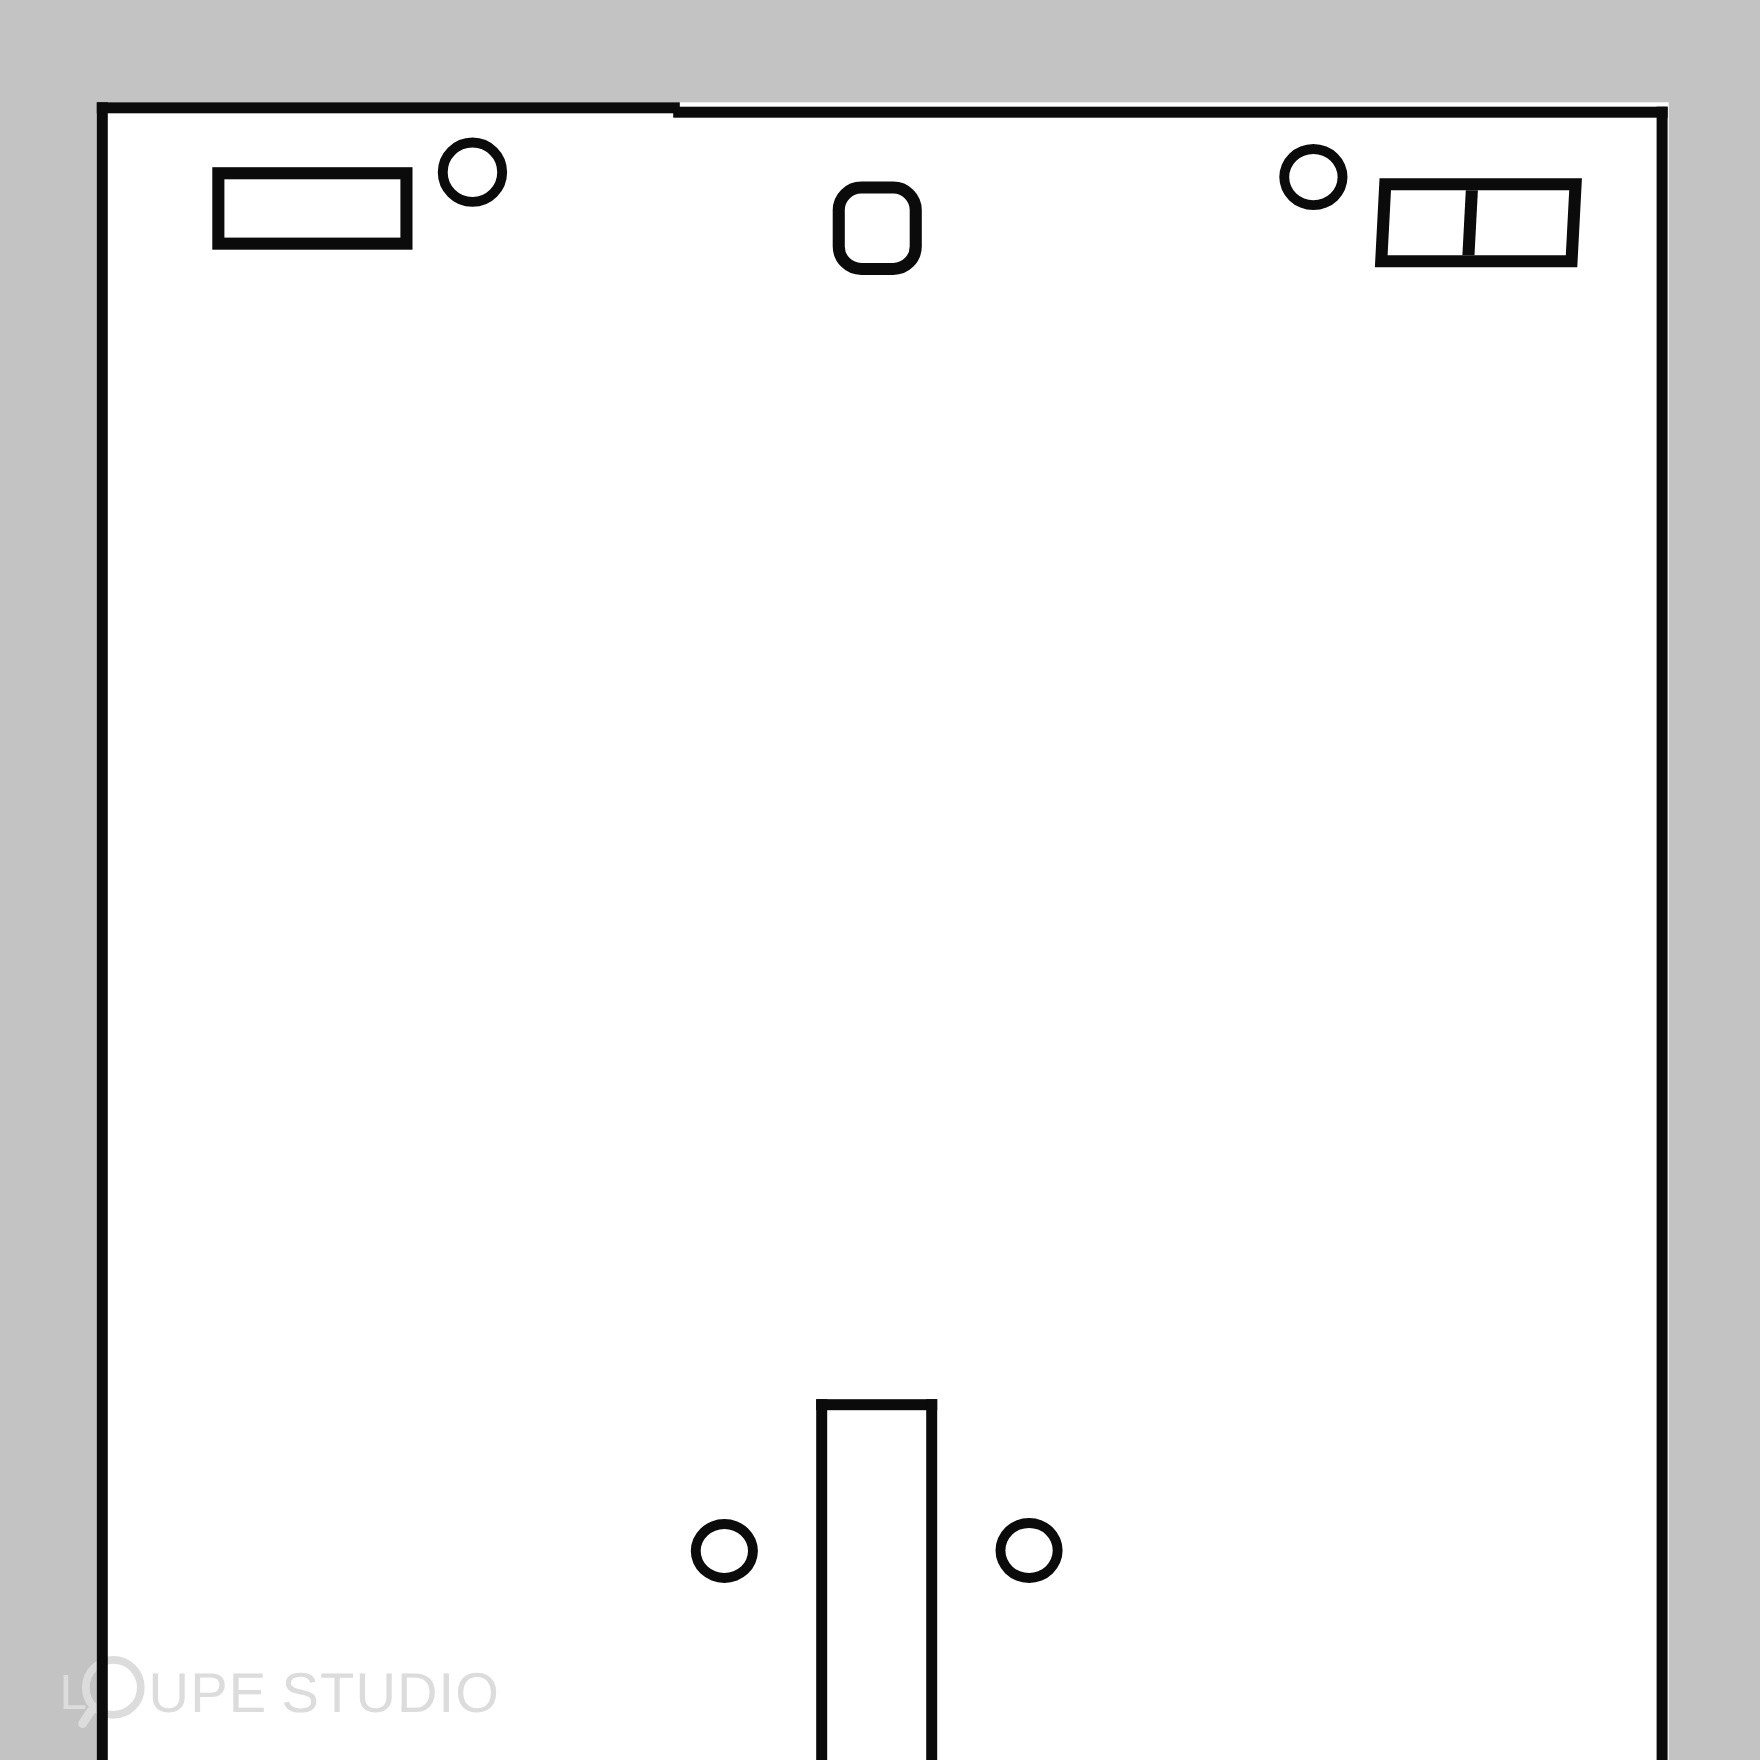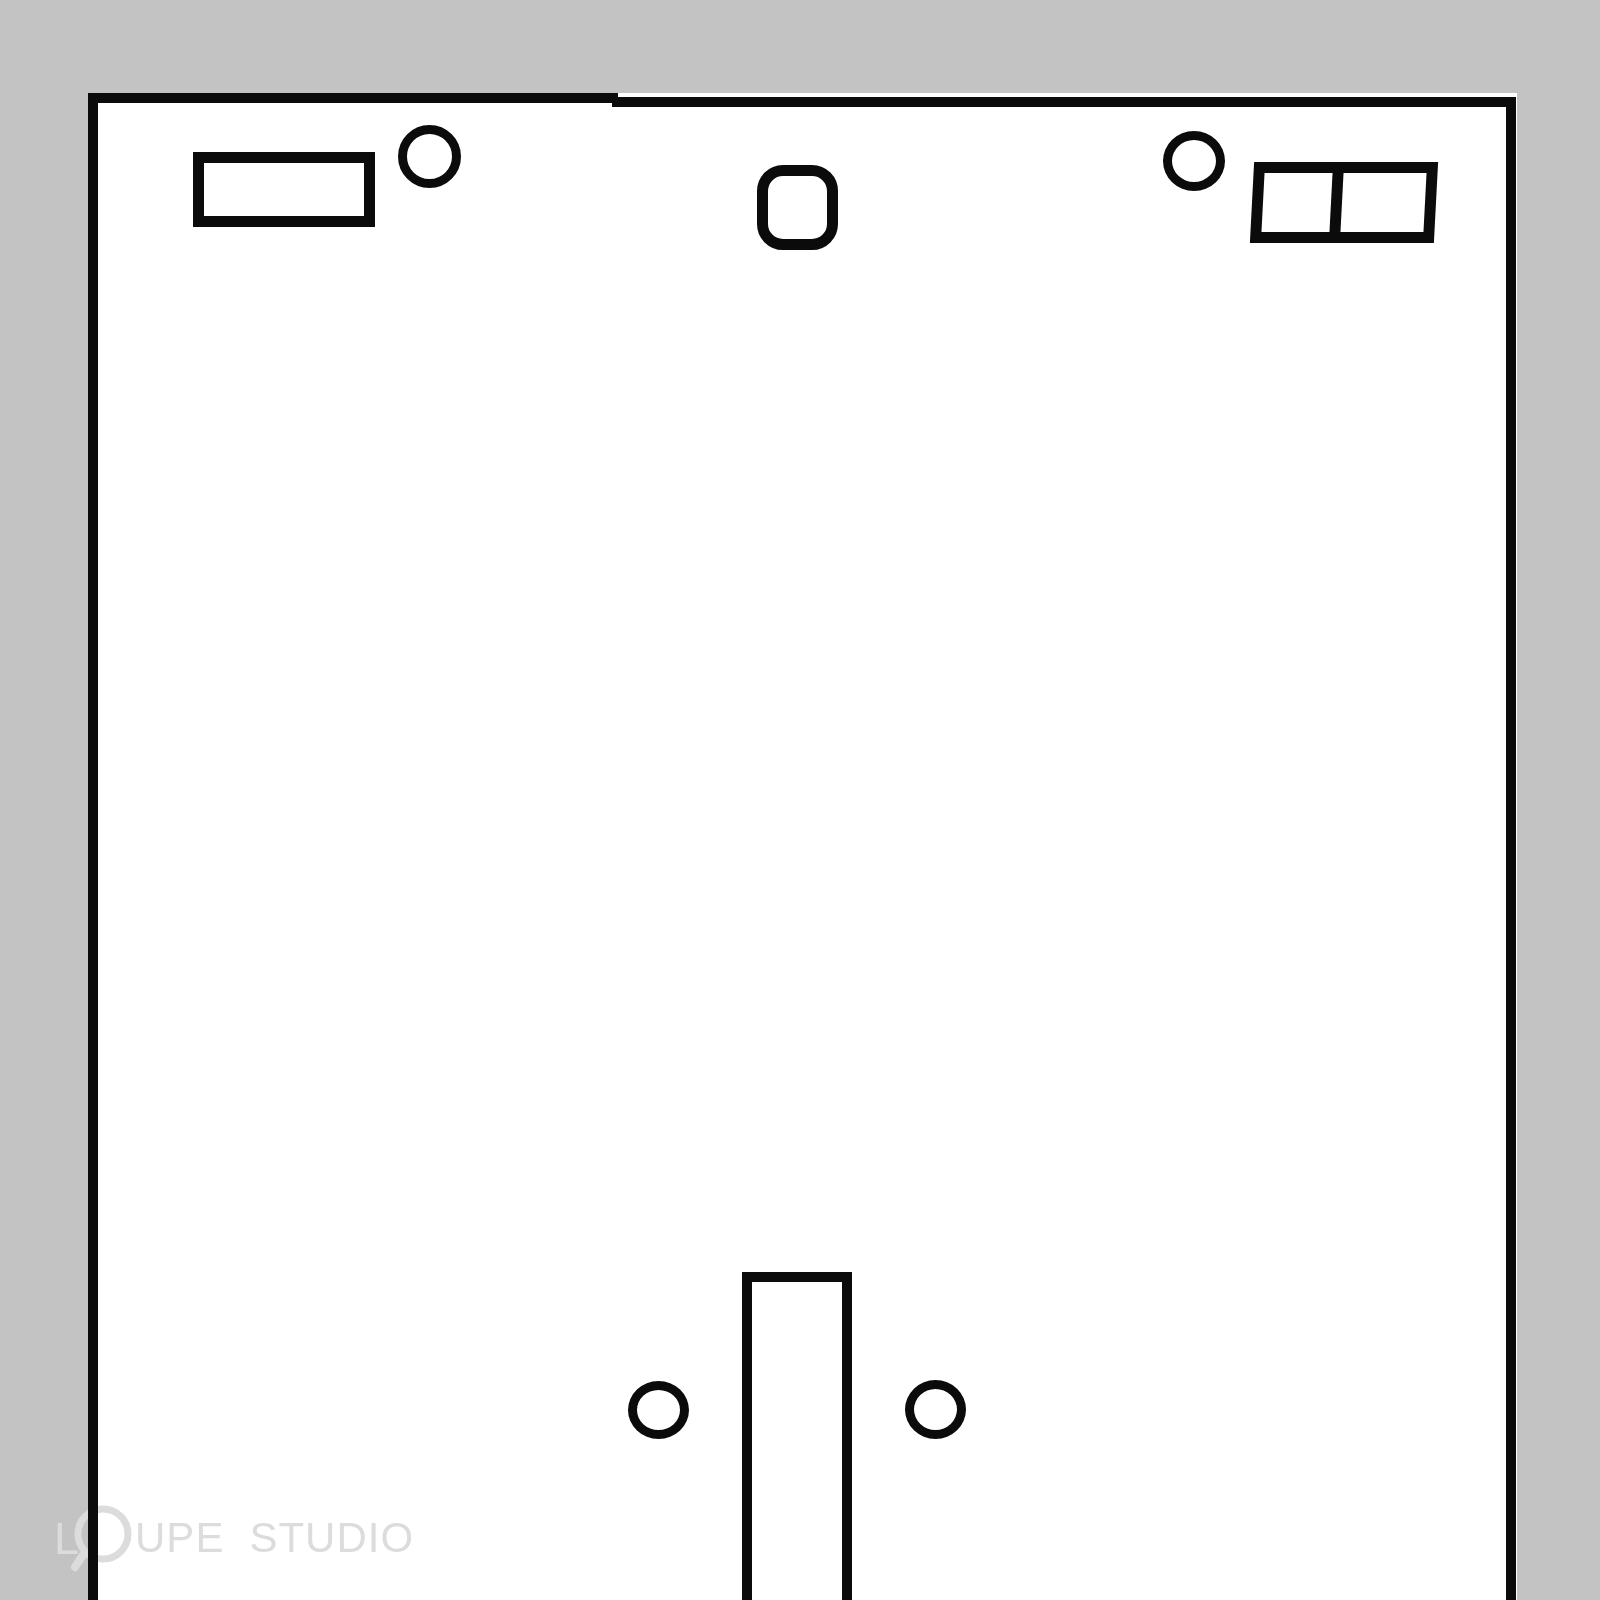--- a/index.html
+++ b/index.html
@@ -25,26 +25,26 @@
   .watermark {
     position: absolute;
     z-index: 2;
     display: flex;
     align-items: center;
     color: var(--watermark, #dcdcdc);
     white-space: nowrap;
     user-select: none;
   }
   .watermark .wm-text {
-    font-size: 42px;
+    font-size: 51px;
     letter-spacing: 1px;
     line-height: 1;
   }
   .watermark .wm-l { font-size: 45px; }
-  .watermark .wm-studio { margin-left: 25px; }
+  .watermark .wm-studio { margin-left: 13px; }
   .watermark svg { display: block; }
   
   .ink {
     position: absolute;
     inset: 0;
     z-index: 3;
     pointer-events: none;
   }
   .ink > div, .ink .divider { position: absolute; }
   .stroke { background: var(--ink, #0b0b0b); }

